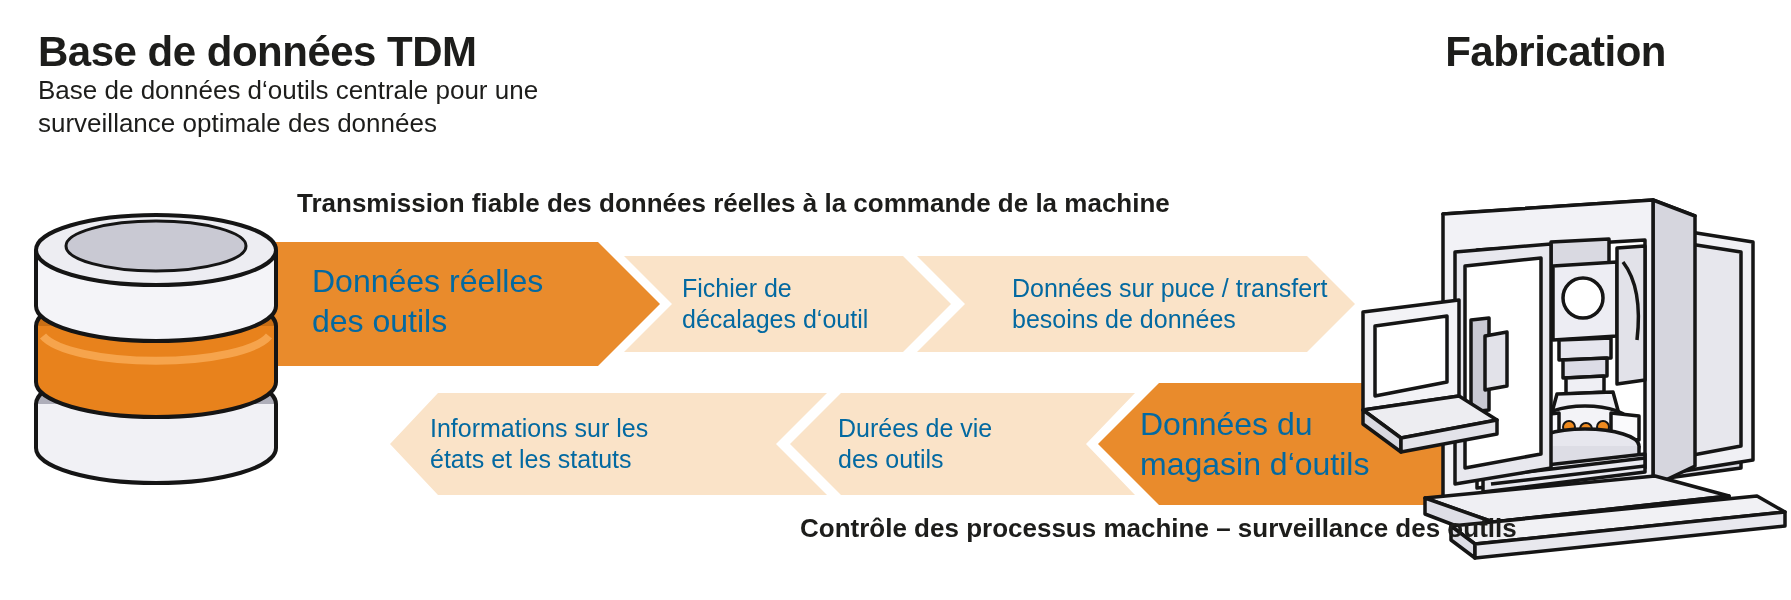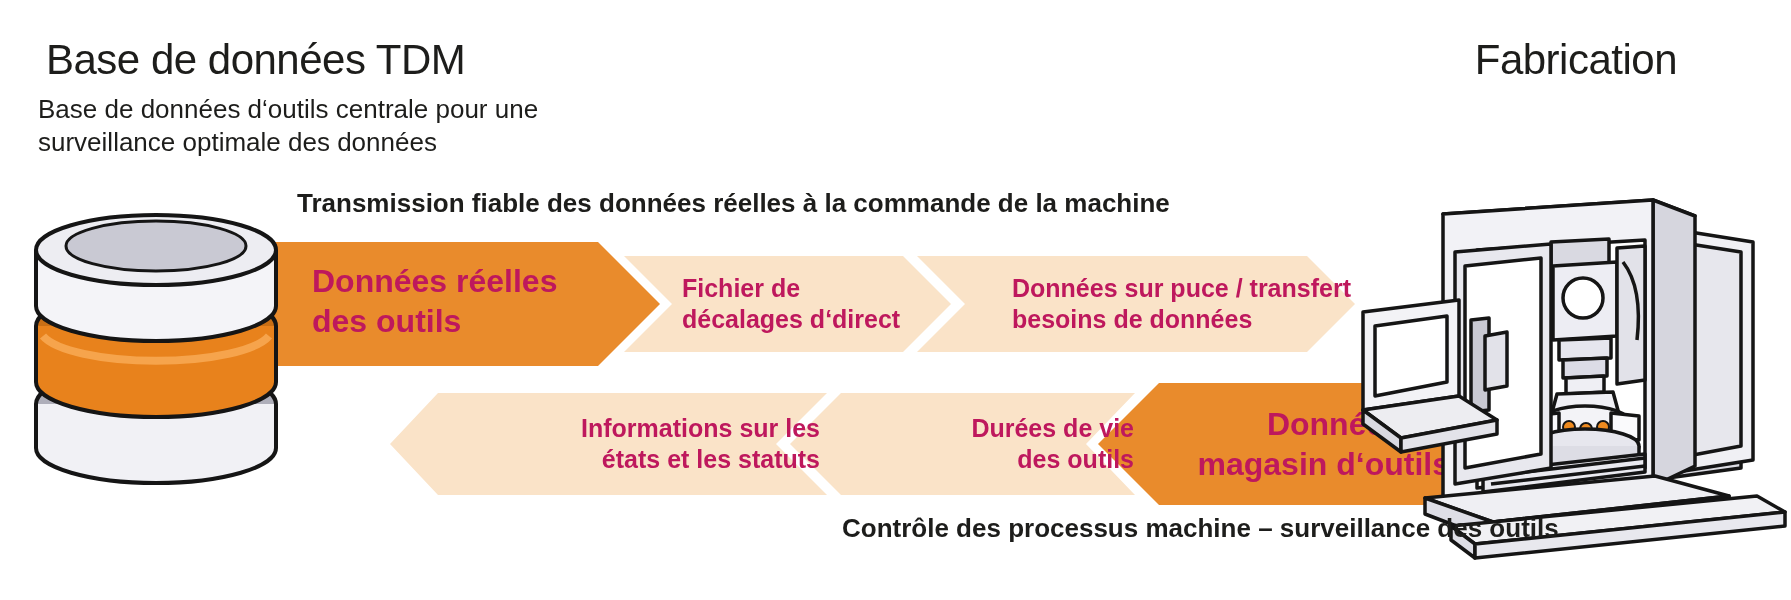--- a/index.html
+++ b/index.html
@@ -2,32 +2,32 @@
 <html><head>
 <meta charset="utf-8">
 <style>
   html,body{margin:0;padding:0}
   body{
     width:1791px;height:600px;position:relative;overflow:hidden;
     background:#ffffff;color:#1D1D1B;
     font-family:"Liberation Sans", sans-serif;
   }
   .hdr{position:absolute;z-index:4}
-  .hdr h1{margin:8px;font-size:42px;font-weight:400;letter-spacing:-0.5px;line-height:1.05}
-  .hdr p{margin:11px 0 0;font-size:26px;font-weight:400;line-height:33px}
+  .hdr h1{margin:0;font-size:42px;font-weight:700;letter-spacing:-0.5px;line-height:1.05}
+  .hdr p{margin:0 0 0;font-size:26px;font-weight:400;line-height:33px}
   .hdr-left{left:38px;top:30px}
-  .hdr-right{right:106px;top:30px;text-align:right}
+  .hdr-right{right:125px;top:30px;text-align:right}
   .caption{position:absolute;z-index:4;font-size:26px;font-weight:700;white-space:nowrap}
   .caption-top{left:297px;top:188px}
-  .caption-bottom{left:842px;top:513px}
+  .caption-bottom{left:800px;top:513px}
   .arrows{position:absolute;left:0;top:0;z-index:1}
-  .label{position:absolute;z-index:2;font-weight:700;white-space:nowrap;color:#be185d}
+  .label{position:absolute;z-index:2;font-weight:400;white-space:nowrap;color:#0369a1}
   .label.small{font-size:25px;line-height:31px}
   .label.big{font-size:32px;line-height:40px}
-  .label.center{text-align:right}
+  .label.center{text-align:left}
   .lt1{left:312px;top:261px}
   .lt2{left:682px;top:273px}
   .lt3{left:1012px;top:273px}
   .lb1{left:430px;top:413px;width:390px}
   .lb2{left:838px;top:413px;width:296px}
   .lb3{left:1140px;top:404px;width:310px}
   .illu{position:absolute;z-index:3}
   .illu-db{left:25px;top:192px}
   .illu-machine{left:1355px;top:170px}
 </style>
@@ -49,21 +49,21 @@
 <svg class="arrows" width="1791" height="600" viewBox="0 0 1791 600">
   <polygon points="260,242 598,242 660,304 598,366 260,366" fill="#E98B2C"></polygon>
   <polygon points="624,256 903,256 951,304 903,352 624,352 672,304" fill="#FAE3C8"></polygon>
   <polygon points="917,256 1307,256 1355,304 1307,352 917,352 965,304" fill="#FAE3C8"></polygon>
   <polygon points="438,393 827,393 776,444 827,495 438,495 390,444" fill="#FAE3C8"></polygon>
   <polygon points="841,393 1135,393 1086,444 1135,495 841,495 790,444" fill="#FAE3C8"></polygon>
   <polygon points="1159,383 1505,383 1505,505 1159,505 1098,444" fill="#E98B2C"></polygon>
 </svg>
 
 <div class="label big lt1"><span>Données réelles</span><br><span>des outils</span></div>
-<div class="label small lt2"><span>Fichier de</span><br><span>décalages d‘direct</span></div>
+<div class="label small lt2"><span>Fichier de</span><br><span>décalages d‘outil</span></div>
 <div class="label small lt3"><span>Données sur puce / transfert</span><br><span>besoins de données</span></div>
 <div class="label small center lb1"><span>Informations sur les</span><br><span>états et les statuts</span></div>
 <div class="label small center lb2"><span>Durées de vie</span><br><span>des outils</span></div>
 <div class="label big center lb3"><span>Données du</span><br><span>magasin d‘outils</span></div>
 
 <svg class="illu illu-db" width="262" height="312" viewBox="0 0 262 312">
   <g stroke="#151515" stroke-width="4" stroke-linejoin="round">
     <ellipse cx="131" cy="212" rx="120" ry="35" fill="#AFAFBA"></ellipse>
     <path d="M11,212 L11,256 A120,35 0 0 0 251,256 L251,212" fill="#F1F1F5"></path>
     <ellipse cx="131" cy="134" rx="120" ry="35" fill="#C96F15"></ellipse>

